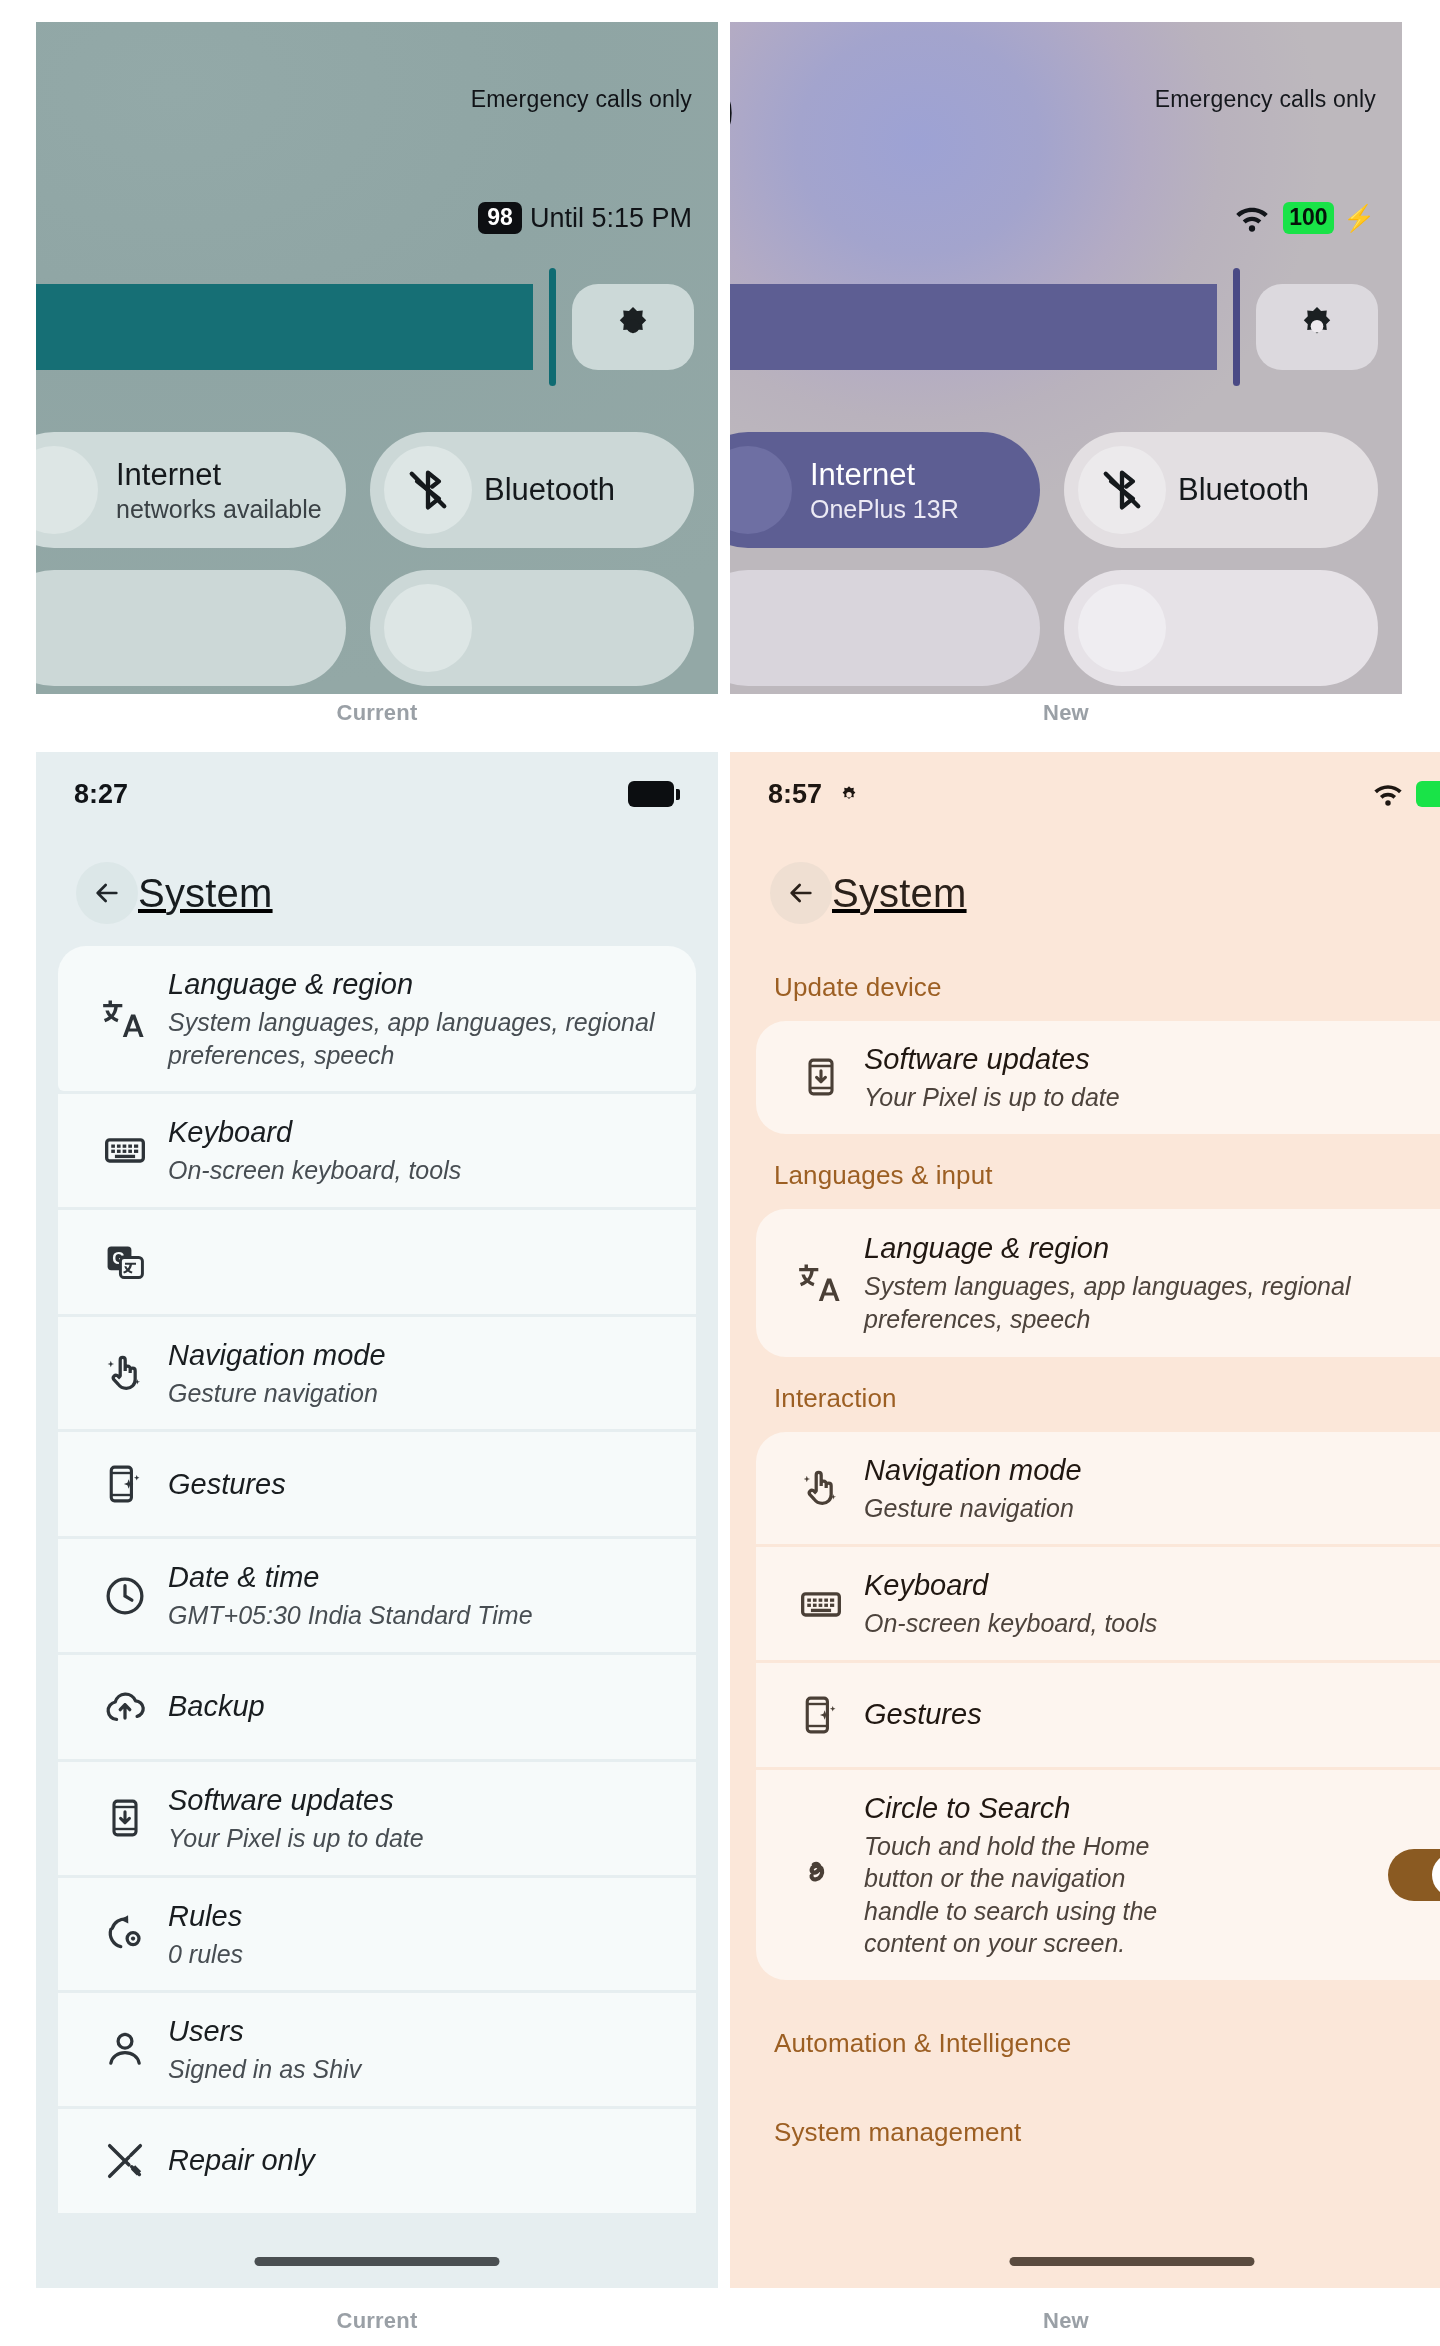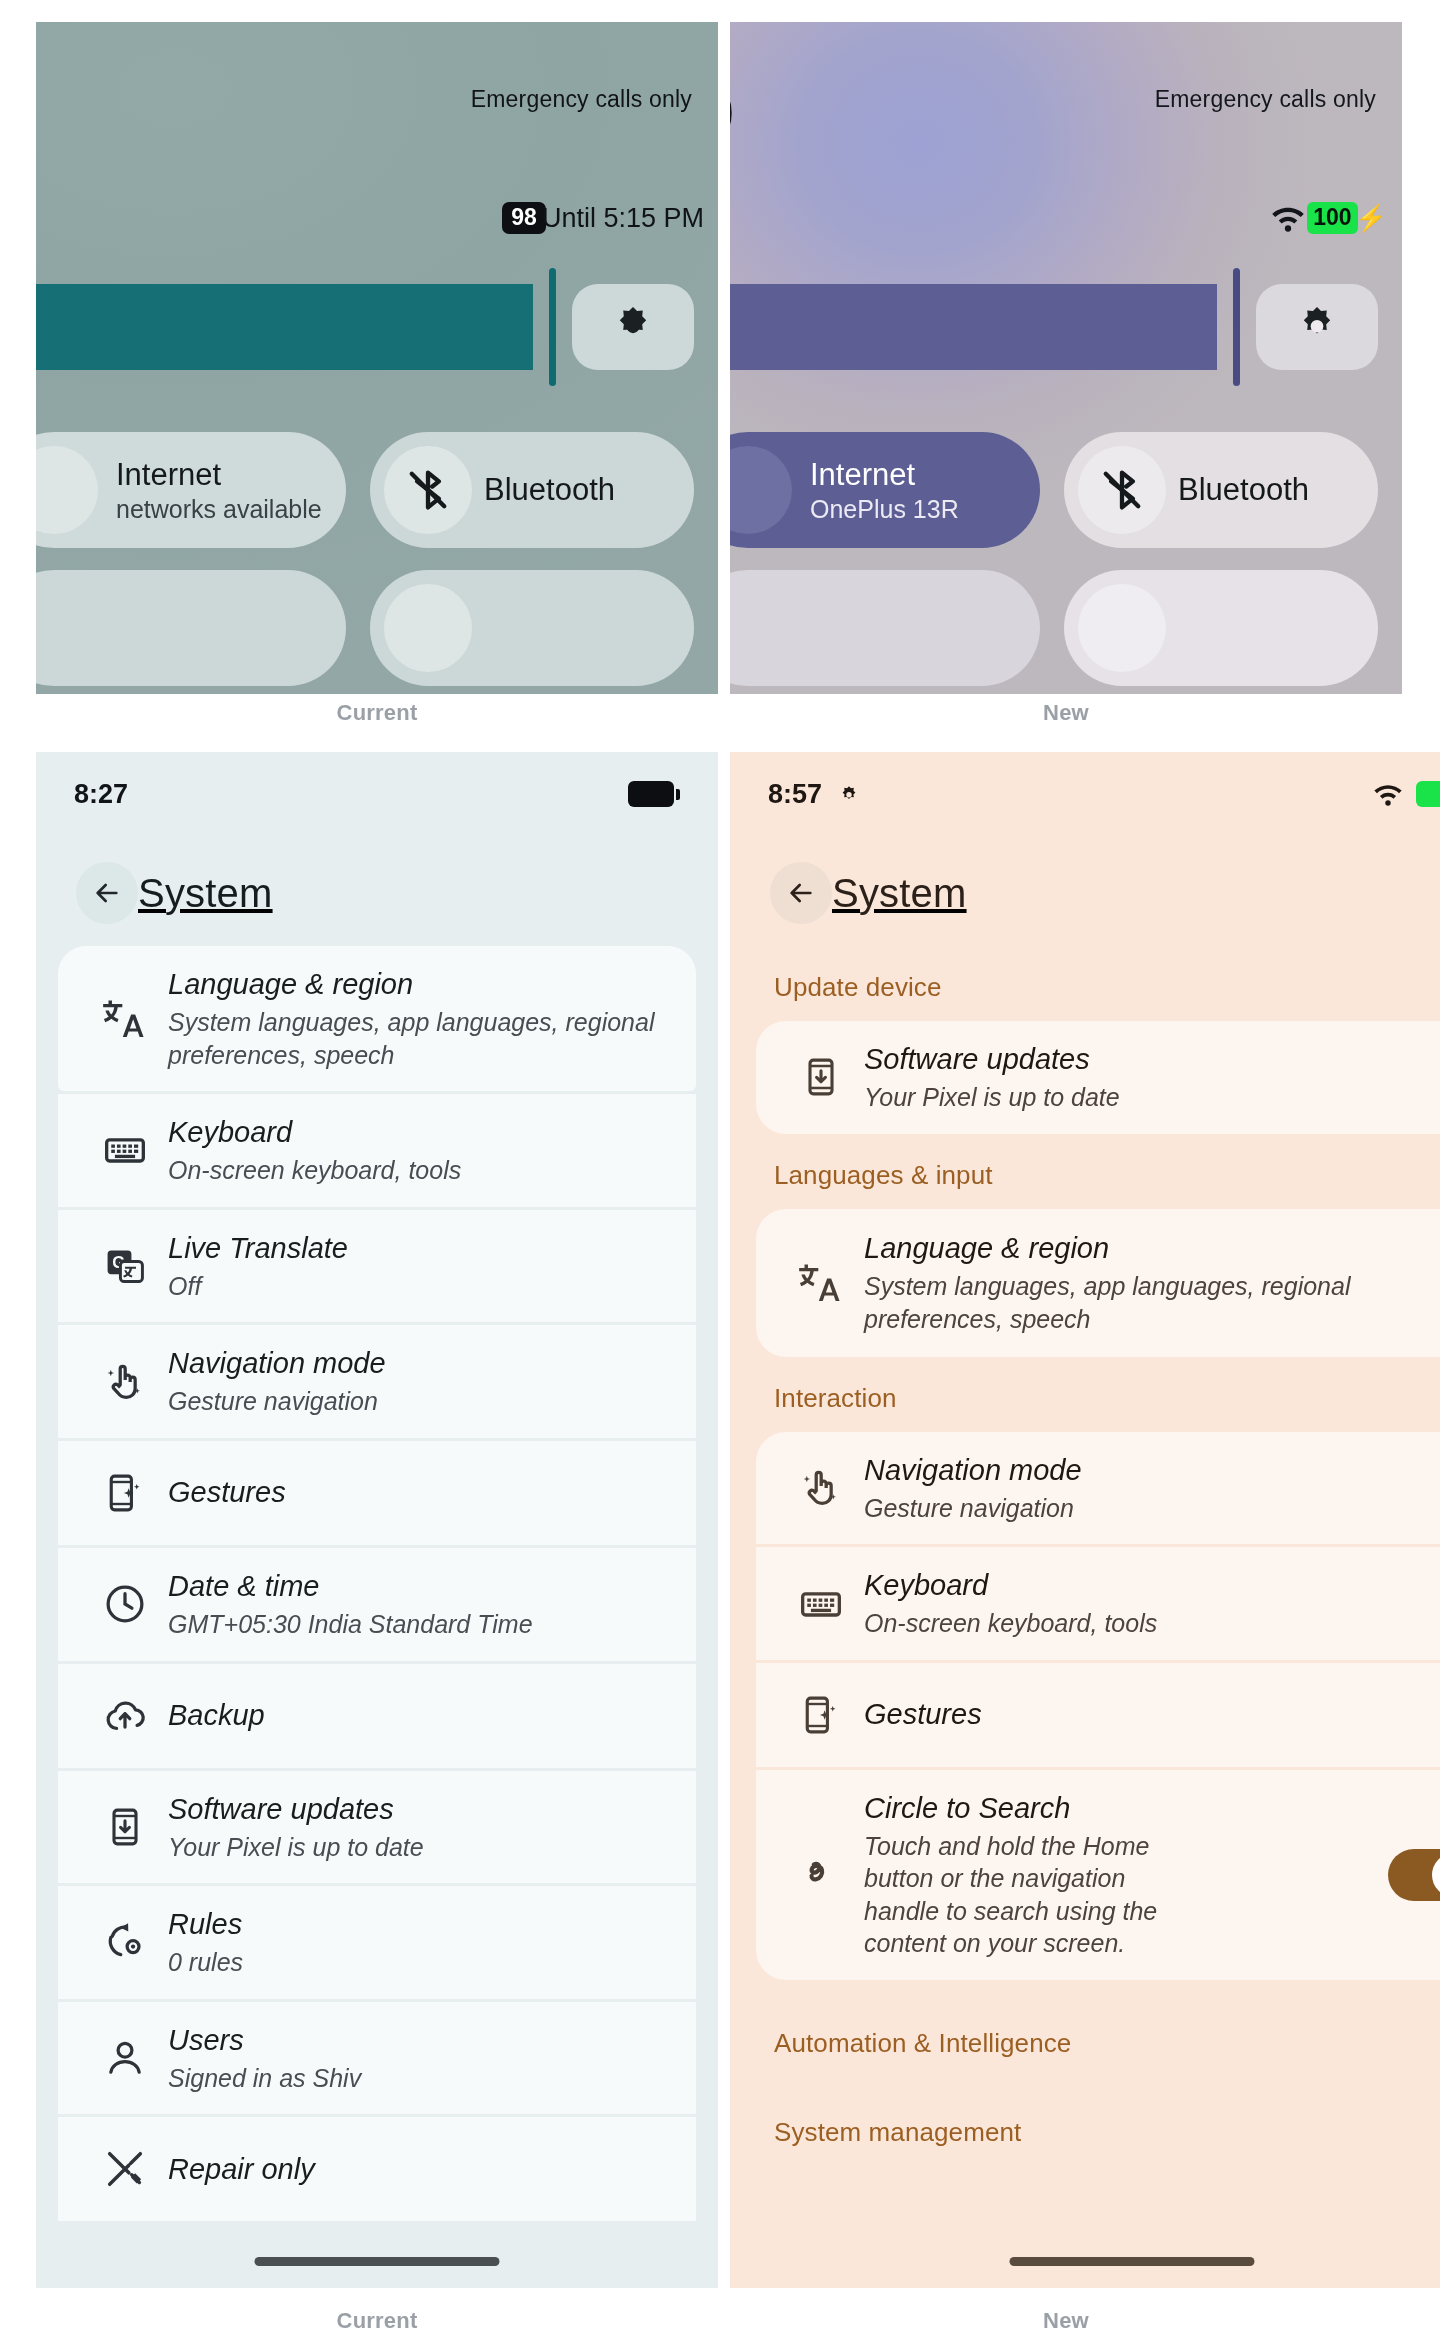--- a/index.html
+++ b/index.html
@@ -28,21 +28,21 @@
       radial-gradient(60% 55% at 28% 18%, #9da2d4 0%, #a3a4cd 30%, #b3abc4 55%, #b9b2bd 75%, #bdb8bd 100%),
       linear-gradient(135deg,#a7abd6 0%,#b4aec5 50%,#bdbabd 100%);
   }
 
   .qs-status {
     position:absolute; right:26px; top:64px;
     font-size:23px; font-weight:500; color:#101317; letter-spacing:.2px;
   }
   .qs-status-r { color:#14171c; }
 
-  .qs-row2 { position:absolute; right:14px; top:180px; display:flex; align-items:center; }
+  .qs-row2 { position:absolute; right:26px; top:180px; display:flex; align-items:center; gap:12px; }
   .battery-chip {
     background:#0d0f12; color:#fff; font-size:23px; font-weight:700;
     border-radius:7px; padding:2px 9px 3px; line-height:1.18;
   }
   .battery-nub { width:5px;height:13px;background:#0d0f12;border-radius:0 3px 3px 0;margin-left:-9px; }
   .until-text { font-size:27px; font-weight:500; color:#101317; }
   .wifi-ico { display:block; }
   .bat-green {
     background:#19e348; color:#06120a; font-size:23px; font-weight:700;
     border-radius:6px; padding:2px 6px 3px; line-height:1.18;
@@ -351,24 +351,20 @@
 
         <div class="row-l">
           <div class="row-ico">
             <svg width="44" height="44" viewBox="0 0 24 24">
               <rect x="2.5" y="3.5" width="13" height="13" rx="2" fill="#2d3338"></rect>
               <text x="5" y="13" font-size="9" fill="#f6fafa" font-family="Liberation Sans, sans-serif" font-weight="700">G</text>
               <rect x="9.5" y="9.5" width="12" height="11" rx="2" fill="#f6fafa" stroke="#2d3338" stroke-width="1.6"></rect>
               <path fill="#2d3338" d="M12 12.4h6v1.1h-2.2c-.2 1.2-.65 2.2-1.35 2.95 .5 .35 1.05 .6 1.65 .8l-.45 1.05c-.8-.3-1.5-.65-2.05-1.15-.6 .5-1.35 .9-2.15 1.15l-.45-1.05c.65-.2 1.25-.5 1.75-.85-.55-.6-.95-1.3-1.15-2.1h1.15c.15 .5 .4 .95 .75 1.3 .5-.55 .85-1.3 1-2.1H12v-1.1z"></path>
             </svg>
           </div>
-          <div class="row-txt">
-            <div class="row-title">Live Translate</div>
-            <div class="row-sub">Off</div>
-          </div>
         </div>
 
         <div class="row-l">
           <div class="row-ico">
             <svg width="46" height="46" viewBox="0 0 24 24">
               <path fill="none" stroke="#2d3338" stroke-width="1.7" stroke-linejoin="round" d="M9.5 14V5.2a1.3 1.3 0 012.6 0V11m0-1.3a1.3 1.3 0 012.6 0V12m0-1.2a1.3 1.3 0 012.6 0v4.6c0 2.7-2 4.6-4.6 4.6-2 0-3.3-.8-4.3-2.2L6 15.2a1.4 1.4 0 012-1.8l1.5 1.4"></path>
               <path fill="#2d3338" d="M4.6 5.6l.45 1.25 1.25 .45-1.25 .45L4.6 9l-.45-1.25L2.9 7.3l1.25-.45z"></path>
               <path fill="#2d3338" d="M18.4 15.2l.38 1.05 1.05 .38-1.05 .38-.38 1.05-.38-1.05-1.05-.38 1.05-.38z"></path>
             </svg>
           </div>

